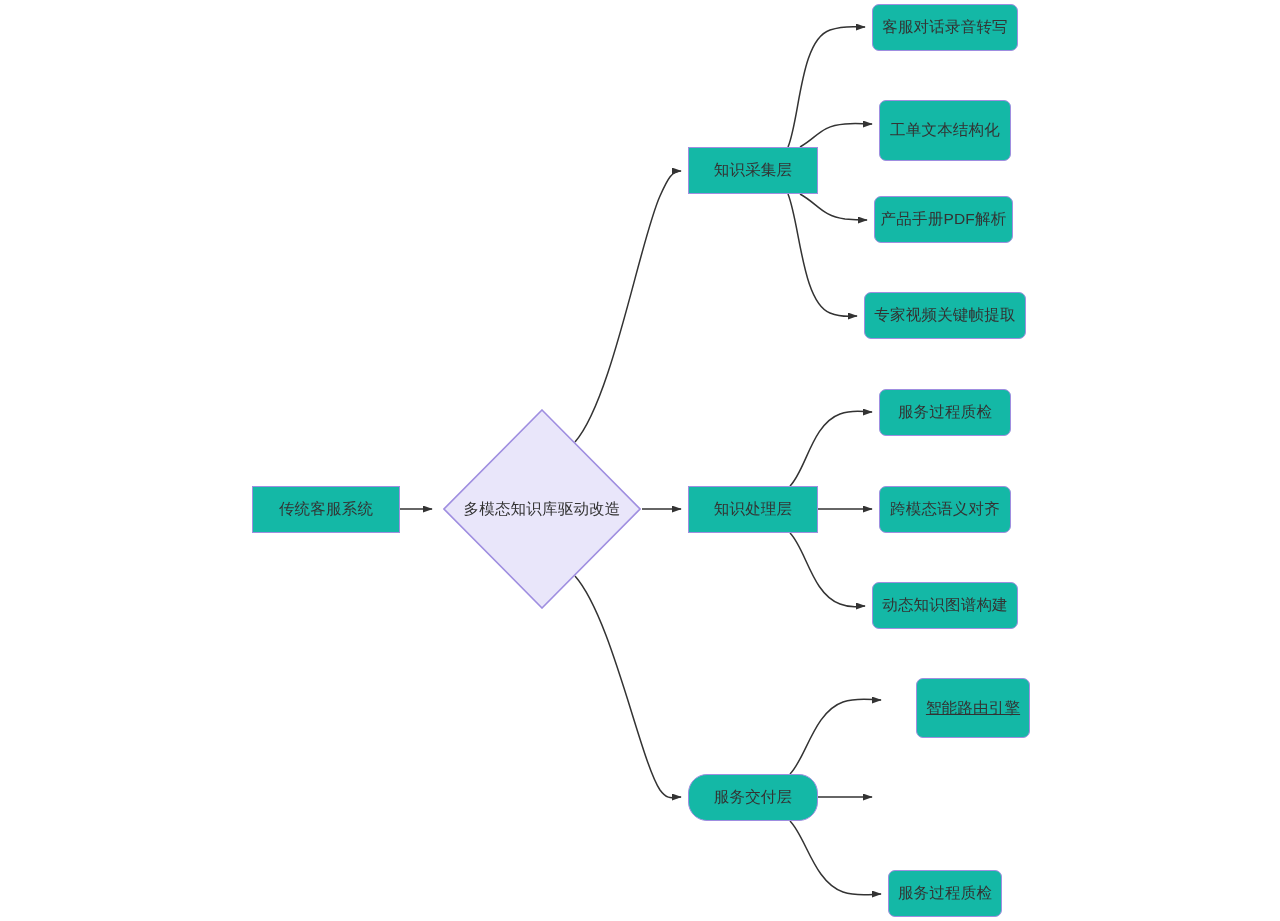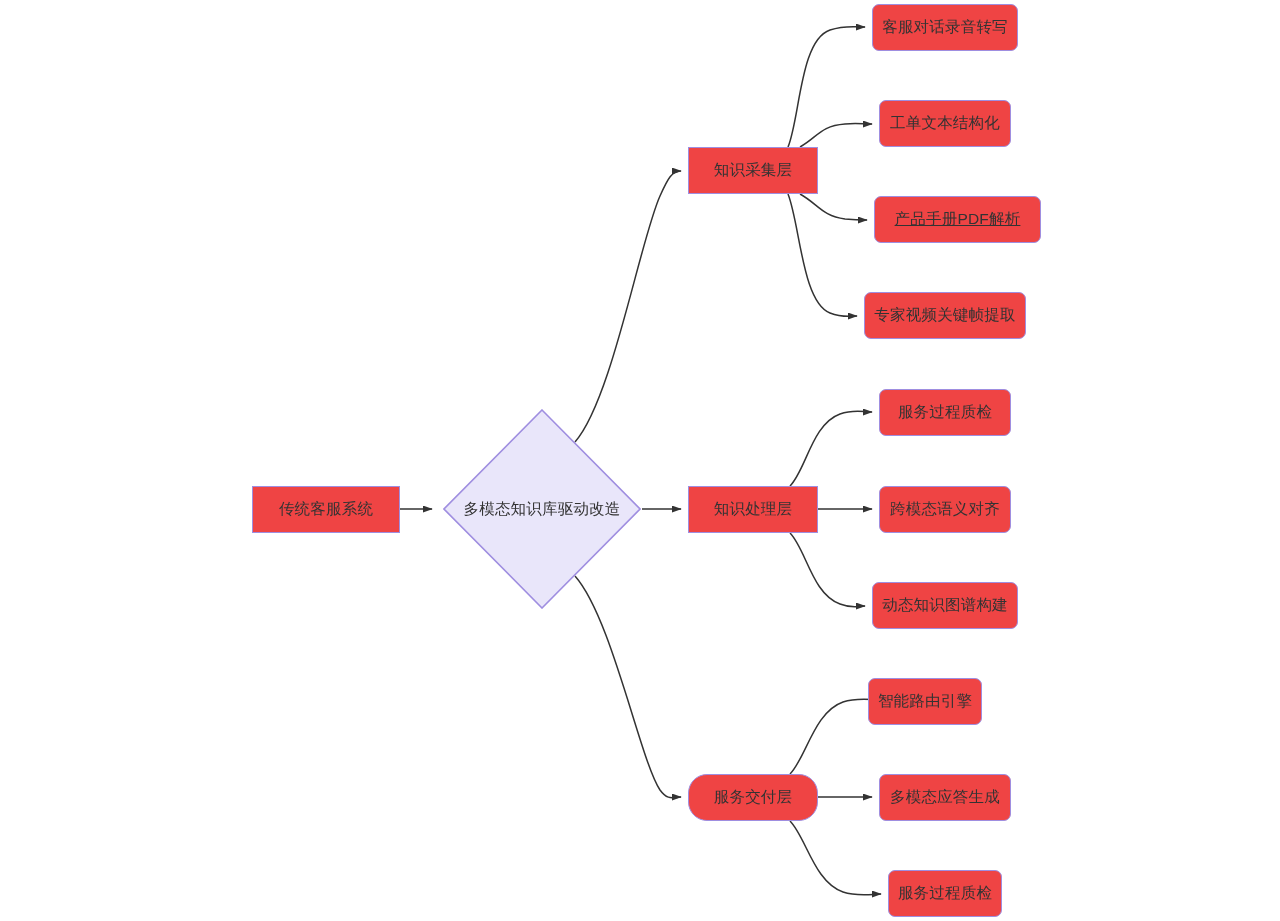--- a/index.html
+++ b/index.html
@@ -27,21 +27,21 @@
     width: 1280px;
     height: 921px;
     overflow: visible;
   }
   .node {
     position: absolute;
     box-sizing: border-box;
     display: flex;
     align-items: center;
     justify-content: center;
-    background: #ef4444;
+    background: #14b8a6;
     border: 1.3px solid #9f8ee0;
     color: #333333;
     font-size: 15.5px;
     line-height: 1.2;
     letter-spacing: 0.2px;
     white-space: nowrap;
     text-align: center;
   }
   .node.rect {
     border-radius: 0;
@@ -123,41 +123,38 @@
   <div class="node rect" style="left:688px; top:147px; width:130px; height:47px;">
     <span>知识采集层</span>
   </div>
   <div class="node rect" style="left:688px; top:774px; width:130px; height:47px;border-radius:19px;">
     <span>服务交付层</span>
   </div>
 
   <div class="node round" style="left:872px; top:4px; width:146px; height:47px;">
     <span>客服对话录音转写</span>
   </div>
-  <div class="node round" style="left:879px; top:100px; width:132px; height:47px;">
+  <div class="node round" style="left:879px; top:100px; width:132px; height:61px;">
     <span>工单文本结构化</span>
   </div>
-  <div class="node round" style="left:874px; top:196px; width:167px; height:47px;text-decoration:underline;">
+  <div class="node round" style="left:874px; top:196px; width:139px; height:47px;">
     <span>产品手册PDF解析</span>
   </div>
   <div class="node round" style="left:864px; top:292px; width:162px; height:47px;">
     <span>专家视频关键帧提取</span>
   </div>
   <div class="node round" style="left:879px; top:389px; width:132px; height:47px;">
     <span>服务过程质检</span>
   </div>
   <div class="node round" style="left:879px; top:486px; width:132px; height:47px;">
     <span>跨模态语义对齐</span>
   </div>
   <div class="node round" style="left:872px; top:582px; width:146px; height:47px;">
     <span>动态知识图谱构建</span>
   </div>
-  <div class="node round" style="left:868px; top:678px; width:114px; height:47px;">
+  <div class="node round" style="left:916px; top:678px; width:114px; height:60px;text-decoration:underline;">
     <span>智能路由引擎</span>
-  </div>
-  <div class="node round" style="left:879px; top:774px; width:132px; height:47px;">
-    <span>多模态应答生成</span>
   </div>
   <div class="node round" style="left:888px; top:870px; width:114px; height:47px;">
     <span>服务过程质检</span>
   </div>
 
 </div>
 
 </body></html>

